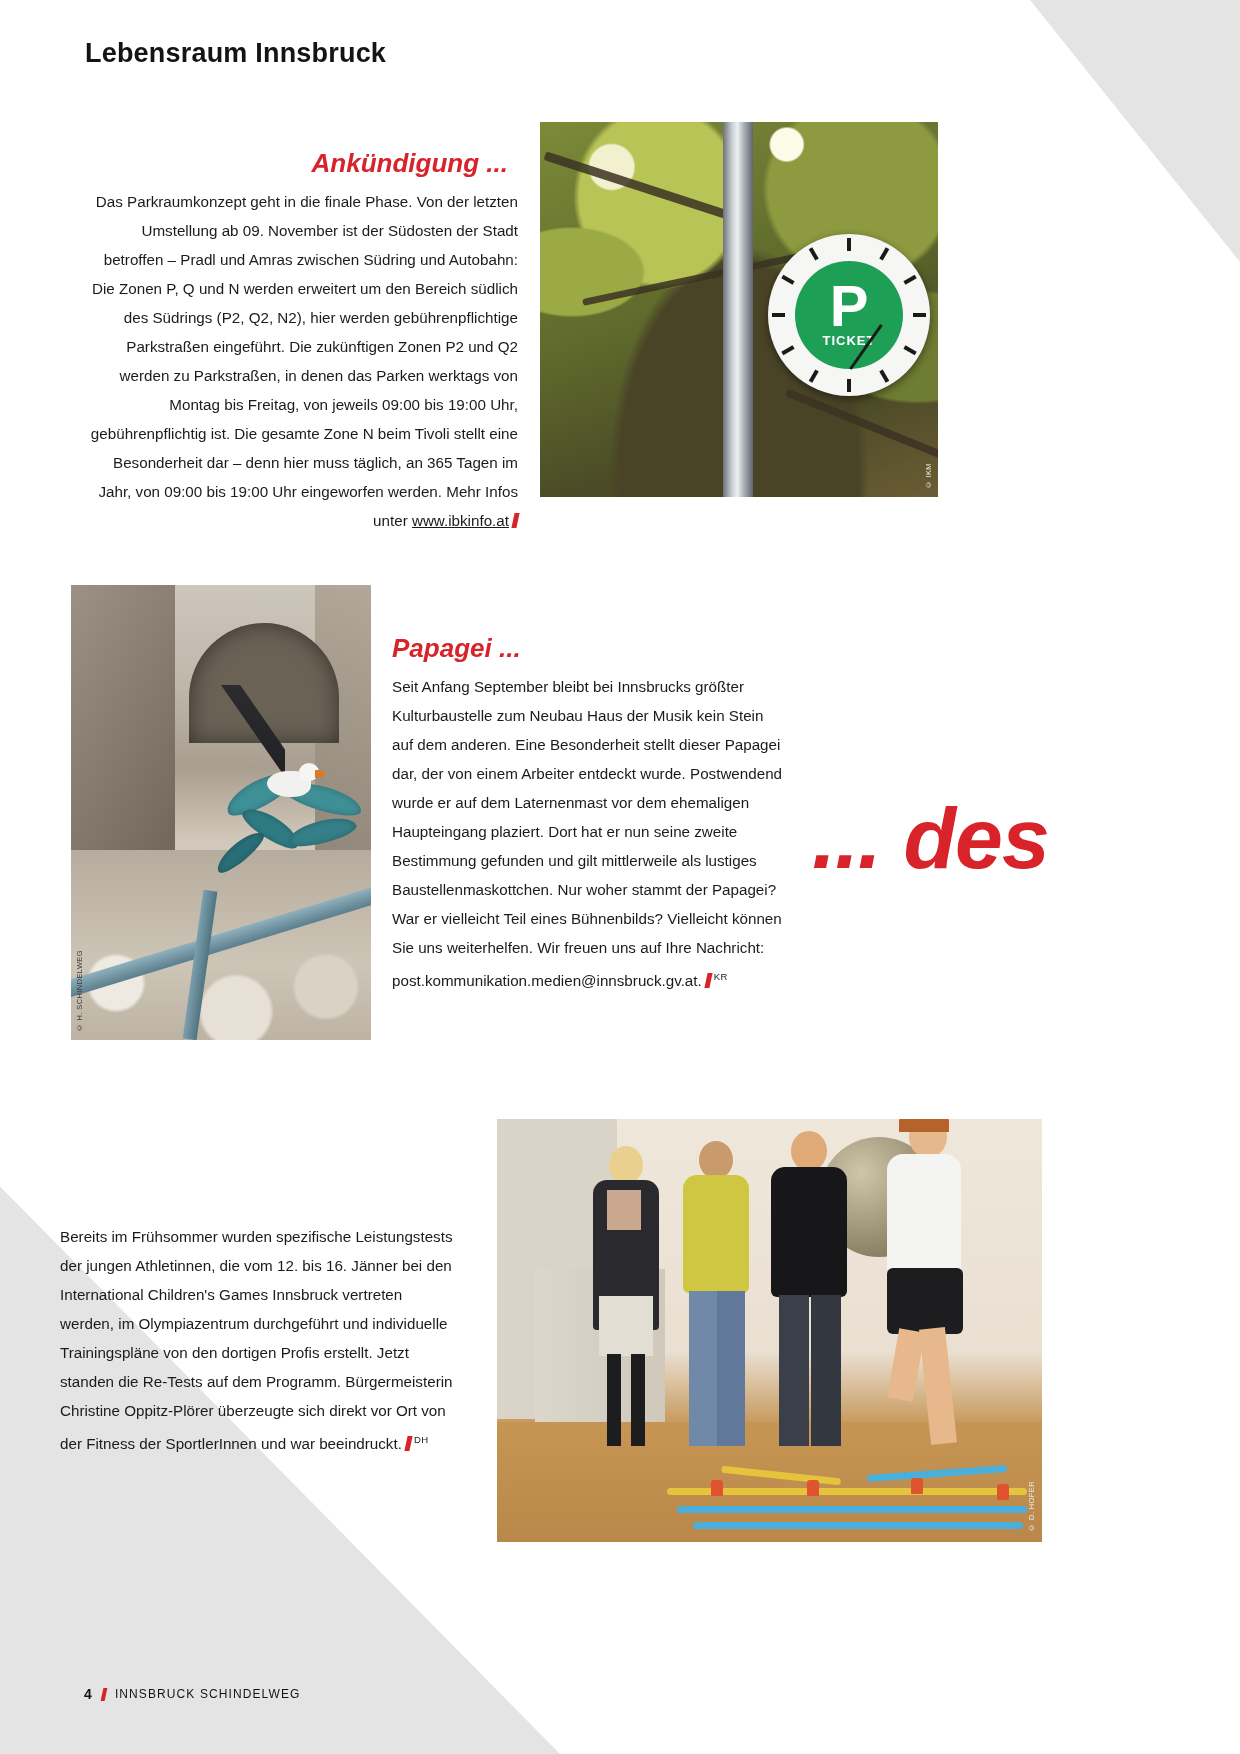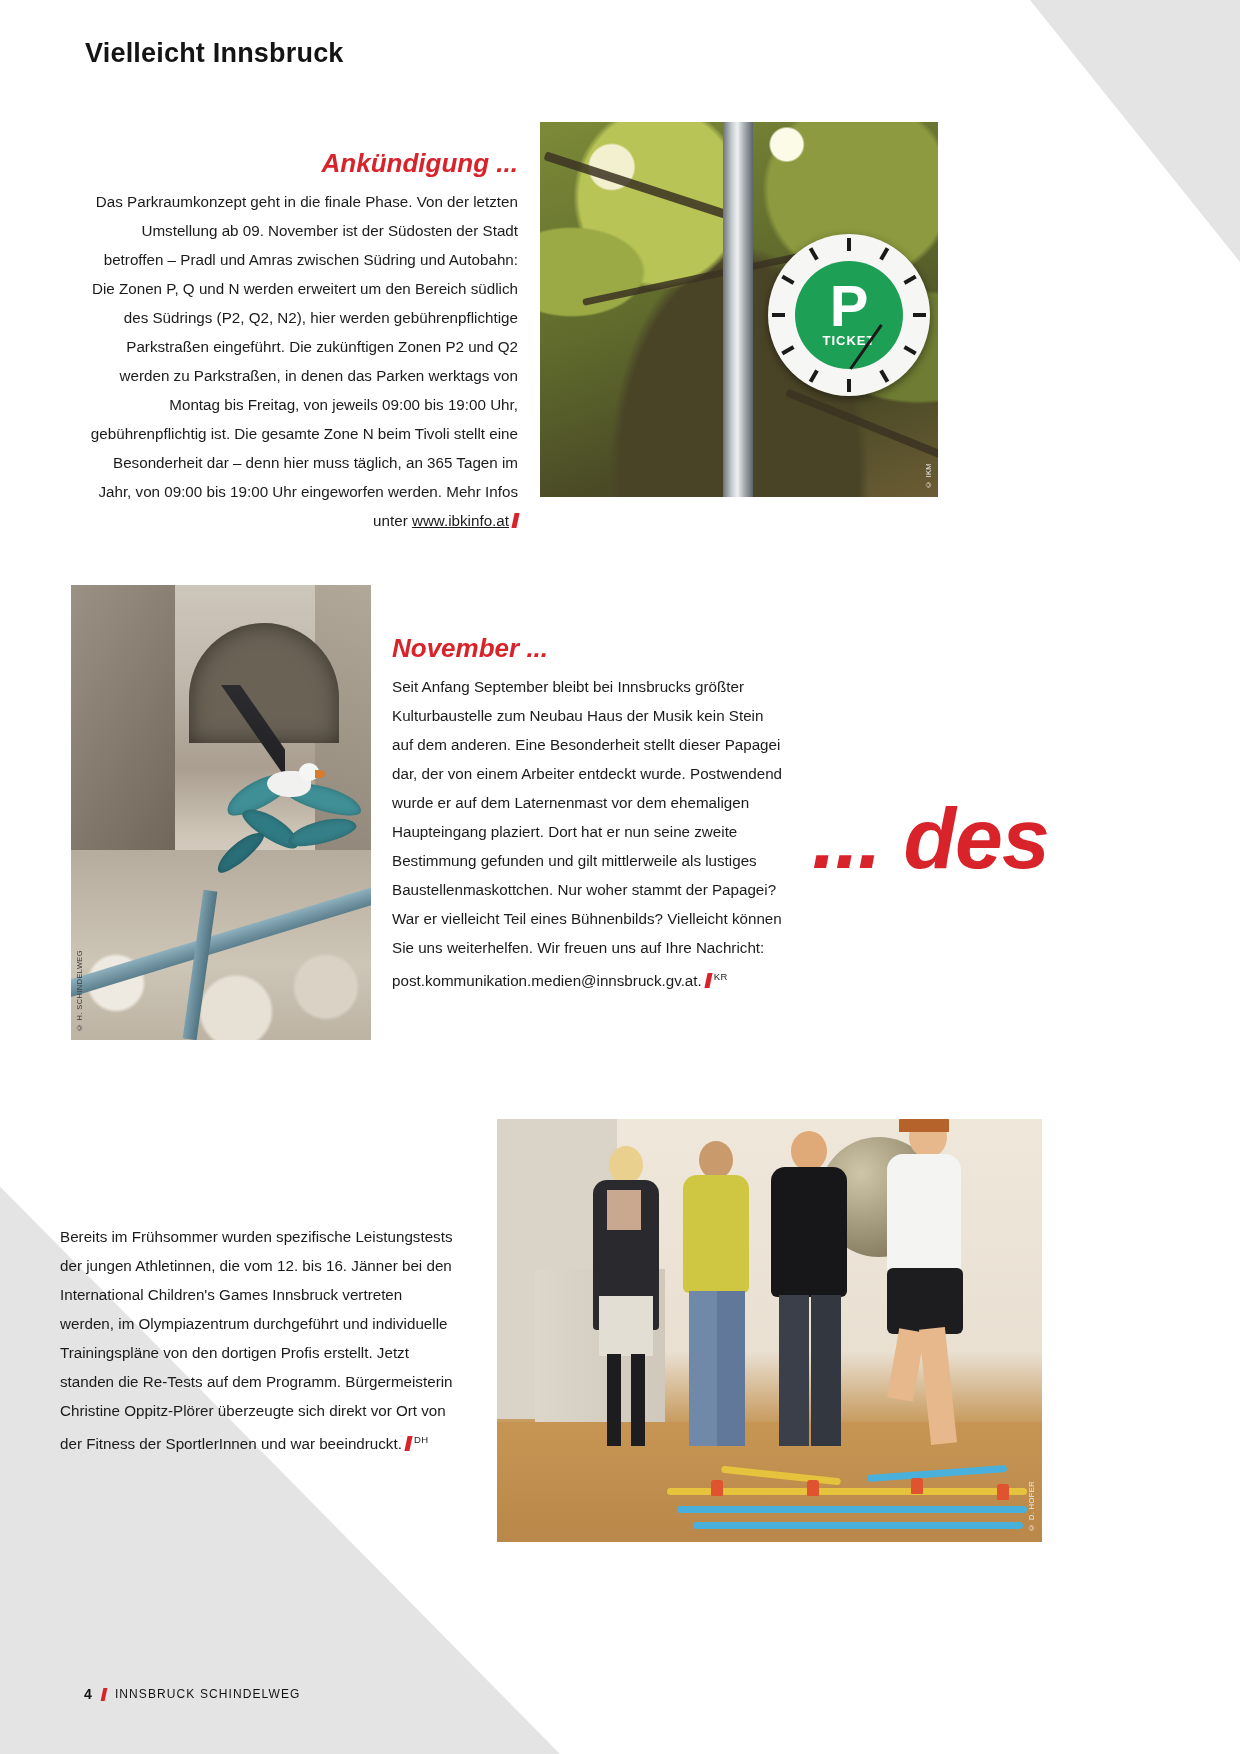--- a/index.html
+++ b/index.html
@@ -26,21 +26,21 @@
   
   .page-title {
     position:absolute; left:85px; top:38px;
     font-size:27px; font-weight:bold; letter-spacing:.2px;
     color:#141414;
   }
 
   
   .kicker {
     color:#d8232a; font-style:italic; font-weight:bold;
-    font-size:26px; margin:0 0 11px 0; line-height:1;
+    font-size:26px; margin:0 10px 11px 0; line-height:1;
   }
   .body-text {
     font-size:15.2px; line-height:29px; color:#1b1b1b;
   }
   .body-text a { color:#1b1b1b; text-decoration:underline; }
 
   .redmark {
     display:inline-block; width:5px; height:15px; background:#d8232a;
     transform: skewX(-12deg); vertical-align:-2px; margin-left:4px;
   }
@@ -245,21 +245,21 @@
   .bar-y { position:absolute; height:7px; background:#e6c33c; border-radius:4px; }
   .bar-b { position:absolute; height:7px; background:#49b0dc; border-radius:4px; }
   .cone  { position:absolute; width:12px; height:16px; background:#e0532f; border-radius:3px 3px 1px 1px; }
 </style>
 </head>
 <body>
 
 <div class="wedge-top-right"></div>
 <div class="wedge-bottom-left"></div>
 
-<div class="page-title">Vielleicht Innsbruck</div>
+<div class="page-title">Lebensraum Innsbruck</div>
 
 <div class="block1-text">
   <div class="kicker">Ankündigung ...</div>
   <div class="body-text">
     <span>Das Parkraumkonzept geht in die finale Phase. Von der letzten Umstellung ab 09. November ist der Südosten der Stadt betroffen – Pradl und Amras zwischen Südring und Autobahn: Die Zonen P, Q und N werden erweitert um den Bereich südlich des Südrings (P2, Q2, N2), hier werden gebührenpflichtige Parkstraßen eingeführt. Die zukünftigen Zonen P2 und Q2 werden zu Parkstraßen, in denen das Parken werktags von Montag bis Freitag, von jeweils 09:00 bis 19:00 Uhr, gebührenpflichtig ist. Die gesamte Zone N beim Tivoli stellt eine Besonderheit dar – denn hier muss täglich, an 365 Tagen im Jahr, von 09:00 bis 19:00 Uhr eingeworfen werden. Mehr Infos unter </span><a href="#">www.ibkinfo.at</a><span class="redmark"></span>
   </div>
 </div>
 
 <div class="photo1">
   <div class="p1-bg"></div>
@@ -303,21 +303,21 @@
   <div class="p2-leaf" style="left:216px;top:236px;width:70px;height:22px;transform:rotate(-14deg);background:#357f88;"></div>
   <div class="p2-leaf" style="left:140px;top:258px;width:58px;height:18px;transform:rotate(-40deg);background:#2a6f78;"></div>
   <div class="p2-bird-tail"></div>
   <div class="p2-bird-body"></div>
   <div class="p2-bird-head"></div>
   <div class="p2-bird-beak"></div>
   <div class="credit vert" style="left:4px;bottom:8px;">© H. SCHINDELWEG</div>
 </div>
 
 <div class="block2-text">
-  <div class="kicker">November ...</div>
+  <div class="kicker">Papagei ...</div>
   <div class="body-text">
     <span>Seit Anfang September bleibt bei Innsbrucks größter Kulturbaustelle zum Neubau Haus der Musik kein Stein auf dem anderen. Eine Besonderheit stellt dieser Papagei dar, der von einem Arbeiter entdeckt wurde. Postwendend wurde er auf dem Laternenmast vor dem ehemaligen Haupteingang plaziert. Dort hat er nun seine zweite Bestimmung gefunden und gilt mittlerweile als lustiges Baustellenmaskottchen. Nur woher stammt der Papagei? War er vielleicht Teil eines Bühnenbilds? Vielleicht können Sie uns weiterhelfen. Wir freuen uns auf Ihre Nachricht: post.kommunikation.medien@innsbruck.gv.at.</span><span class="redmark"></span><span class="sig">KR</span>
   </div>
 </div>
 
 <div class="des">... des</div>
 
 <div class="photo3">
   <div class="p3-bg"></div>
   <div class="p3-wall-panel"></div>

